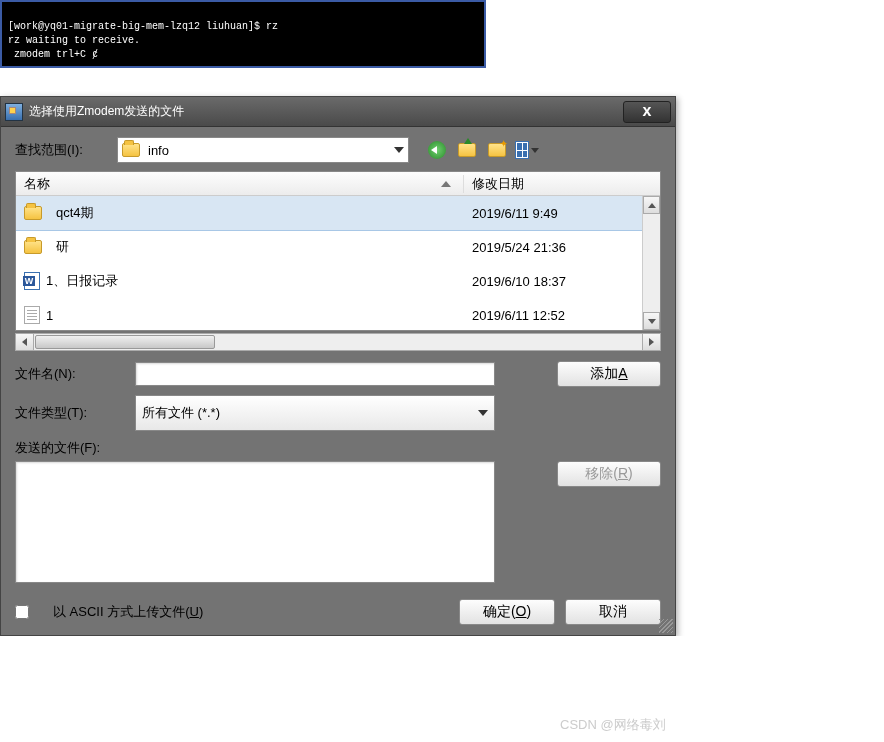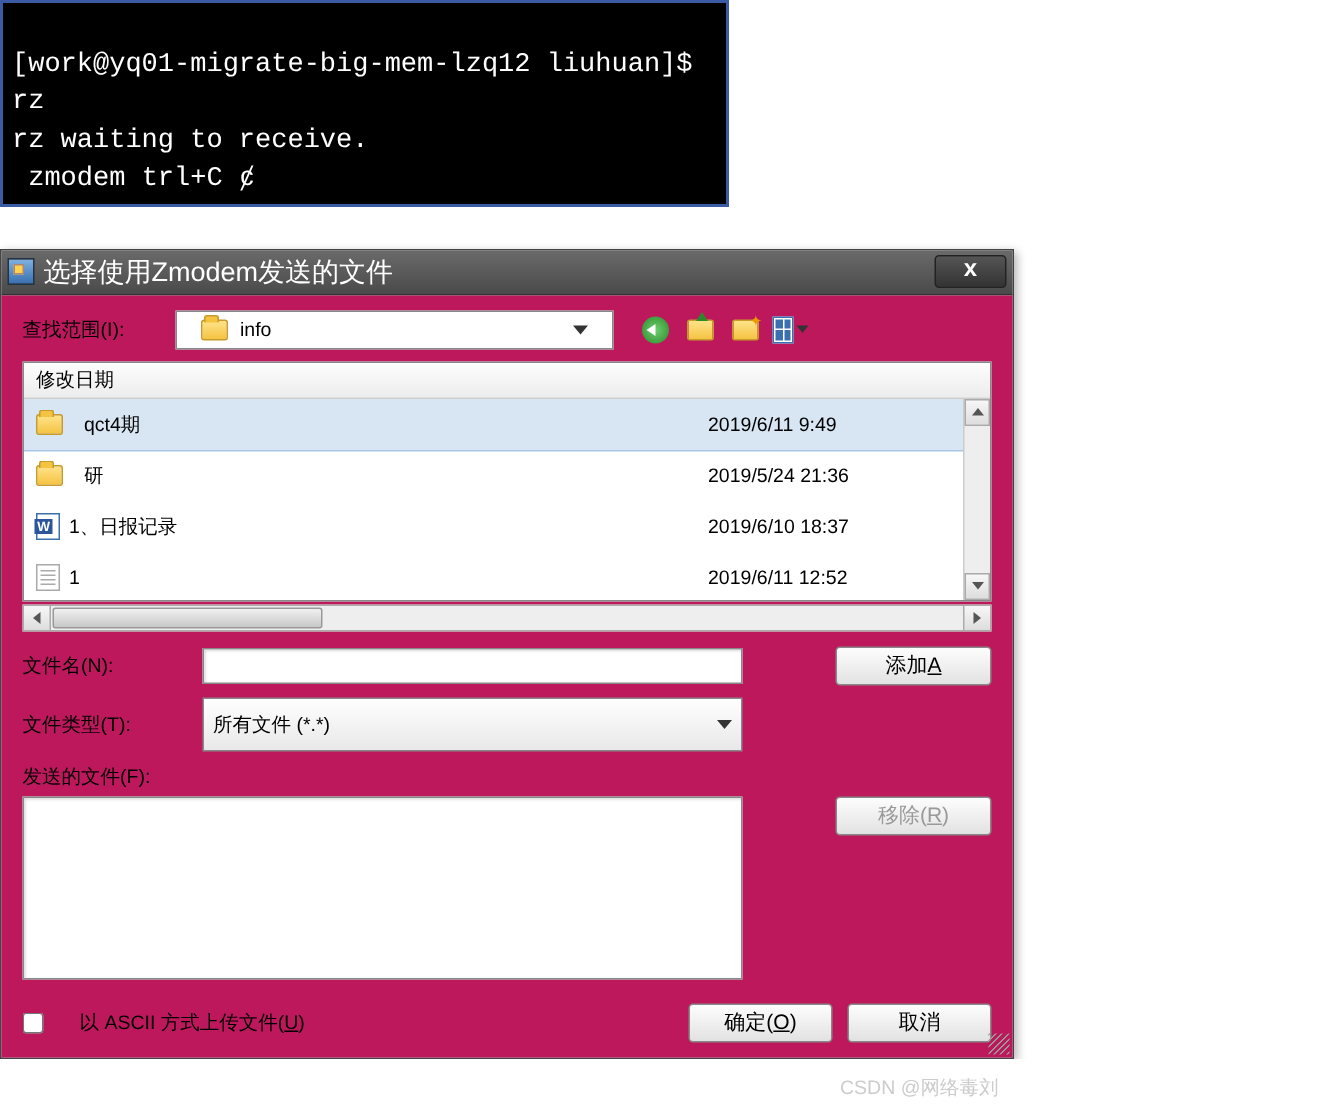--- a/index.html
+++ b/index.html
@@ -1,48 +1,48 @@
 <!DOCTYPE html>
 <html><head>
   <meta charset="utf-8">
   <style>
     * { box-sizing: border-box; margin: 0; padding: 0; }
     body { font-family: "Microsoft YaHei", SimSun, sans-serif; font-size: 13px; background: #fff; width: 884px; }
     
     .terminal {
       background: #000; color: #fff; font-family: "Courier New", monospace;
       padding: 4px 6px; width: 486px; border: 2px solid #3b5ba5;
-      line-height: 1.4; font-size: 18px; white-space: pre-wrap;
+      line-height: 1.4; font-size: 10px; white-space: pre-wrap;
     }
     
     .dialog-wrap { margin-top: 28px; }
     .dialog {
       width: 676px; border: 1px solid #444; background: #f0f0f0;
       box-shadow: 2px 2px 6px rgba(0,0,0,0.3);
     }
     .titlebar {
       display: flex; align-items: center; background: linear-gradient(#6a6a6a,#4a4a4a);
       height: 30px; padding: 0 4px; border-bottom: 1px solid #333;
     }
     .title-icon { width: 18px; height: 18px; background: linear-gradient(#7fb0e0,#3a70b0); border:1px solid #234; margin-right:6px; position:relative; }
     .title-icon::after{content:"";position:absolute;left:3px;top:3px;width:5px;height:5px;background:#ffd24d;border:1px solid #a87;}
-    .titlebar-text { color:#fff; font-size:18px; flex:1; }
+    .titlebar-text { color:#fff; font-size:12px; flex:1; }
     .close-btn {
       width:48px; height:22px; background:linear-gradient(#555,#333);
       border:1px solid #222; border-radius:3px; color:#fff; text-align:center;
       line-height:18px; font-size:16px; font-weight:bold; cursor:pointer;
     }
     
-    .dialog-body { padding: 10px 14px 10px 14px; background:#be185d; position:relative; }
+    .dialog-body { padding: 10px 14px 10px 14px; background:#737373; position:relative; }
     
     .lookin-row { display:flex; align-items:center; gap:8px; margin-bottom:8px; }
     .lookin-label { width:94px; }
     .lookin-combo {
       flex:0 0 292px; height:26px; background:#fff; border:1px solid #888;
-      display:flex; align-items:center; padding:0 16px; position:relative; cursor:pointer;
+      display:flex; align-items:center; padding:0 4px; position:relative; cursor:pointer;
     }
     .folder-ico{width:18px;height:14px;background:linear-gradient(#ffe38a,#f5c342);border:1px solid #c79a2a;border-radius:2px;margin-right:8px;position:relative;}
     .folder-ico::before{content:"";position:absolute;top:-4px;left:1px;width:8px;height:4px;background:#f5c342;border:1px solid #c79a2a;border-bottom:none;border-radius:2px 2px 0 0;}
     .combo-caret{margin-left:auto;width:0;height:0;border-left:5px solid transparent;border-right:5px solid transparent;border-top:6px solid #333;}
     
     .nav-icons{display:flex;gap:6px;align-items:center;margin-left:8px;}
     .nav-btn{width:24px;height:24px;display:flex;align-items:center;justify-content:center;cursor:pointer;}
     .back-ico{width:18px;height:18px;border-radius:50%;background:radial-gradient(#6fcf6f,#2a8a2a);position:relative;}
     .back-ico::after{content:"";position:absolute;left:3px;top:5px;width:0;height:0;border-top:4px solid transparent;border-bottom:4px solid transparent;border-right:6px solid #fff;}
     .up-ico{width:18px;height:14px;background:linear-gradient(#ffe38a,#f5c342);border:1px solid #c79a2a;border-radius:2px;position:relative;}
@@ -146,20 +146,24 @@
                 <span></span>
                 <span></span>
               </span>
               <span class="view-caret"></span>
             </div>
       </div>
     </div>
 
     <div class="filelist">
       <div class="fl-header">
+        <div class="fl-col-name">
+          <span data-bind="columns.name">名称</span>
+          <span class="fl-sort"></span>
+        </div>
         <div class="fl-col-date" data-bind="columns.date">修改日期</div>
       </div>
       <div class="fl-rows" id="fl-rows">
             <div class="fl-row sel">
               <div class="fl-cell-name">
                 <span class="folder-ico"></span>
                 <span>qct4期</span>
               </div>
               <div class="fl-cell-date">2019/6/11 9:49</div>
             </div>

